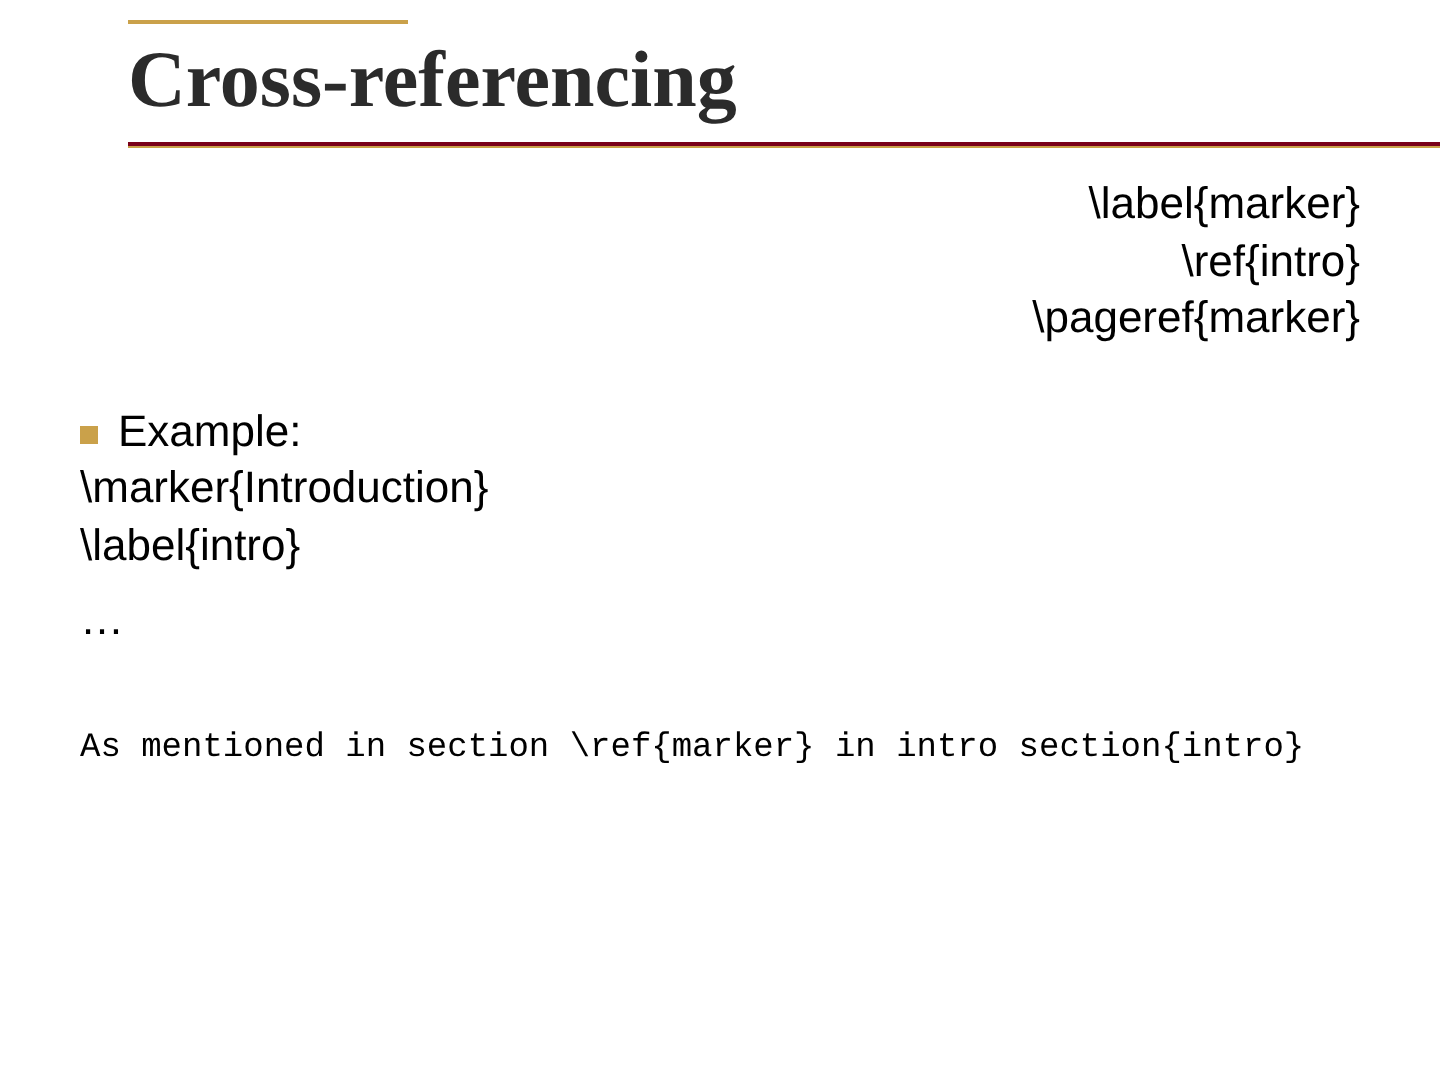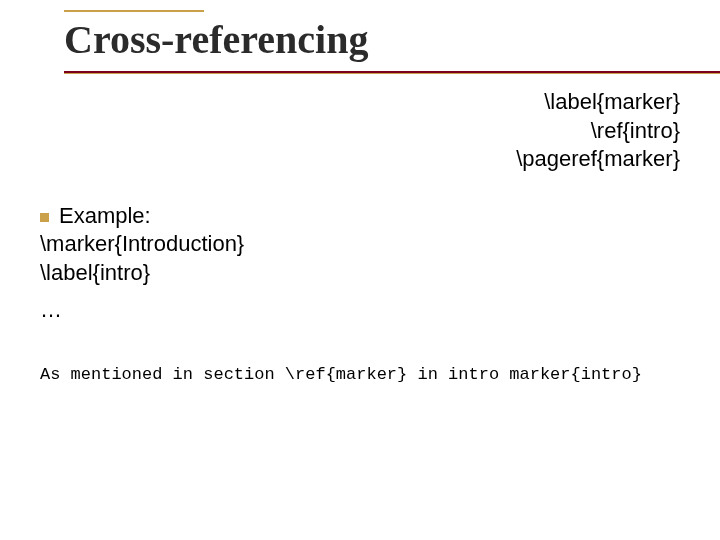--- a/index.html
+++ b/index.html
@@ -98,17 +98,17 @@
     <div>
       <div class="example-line">
         <span class="bullet"></span><span>Example:</span>
       </div>
       <div class="cmd">\marker{Introduction}</div>
       <div class="cmd">\label{intro}</div>
       <div class="ellip">…</div>
     </div>
 
     <div class="mono">
-      <span>As mentioned in section </span><span>\ref{marker}</span><span> in intro </span><span>marker{intro}</span>
+      <span>As mentioned in section </span><span>\ref{marker}</span><span> in intro </span><span>section{intro}</span>
     </div>
 
   </div>
 </div>
 
 </body></html>

